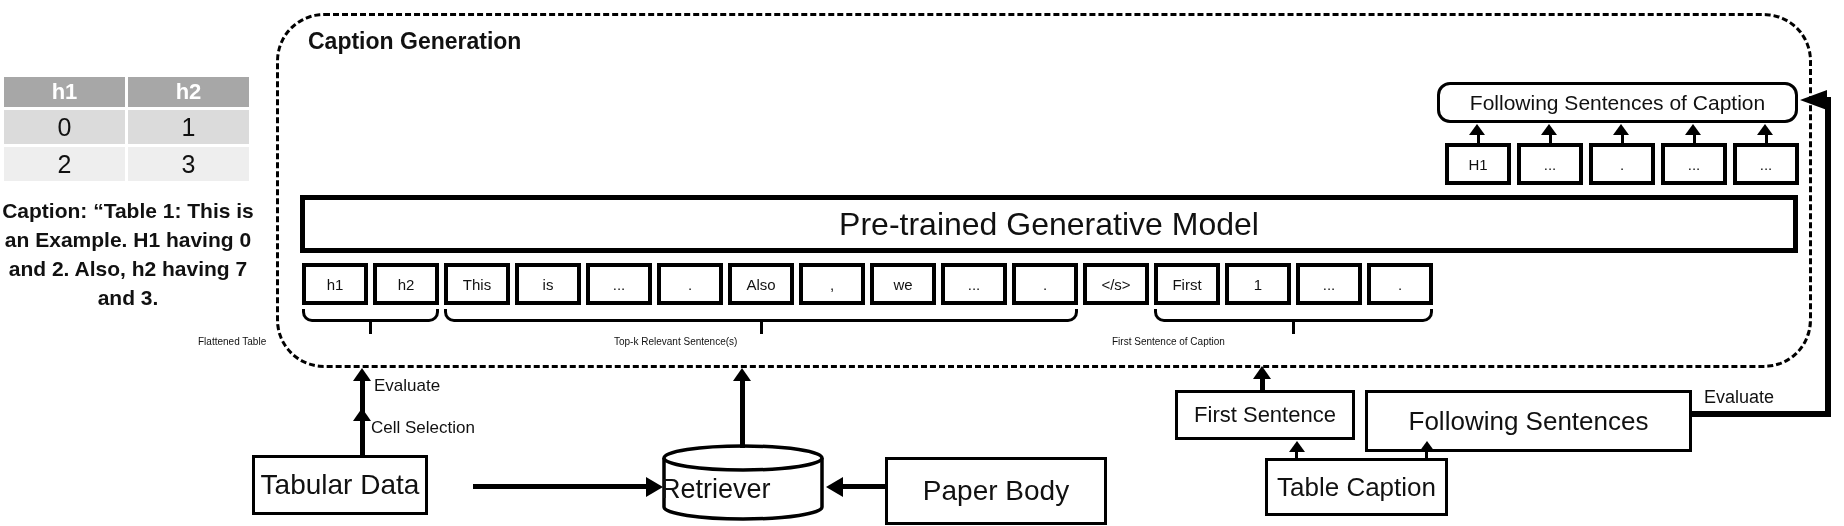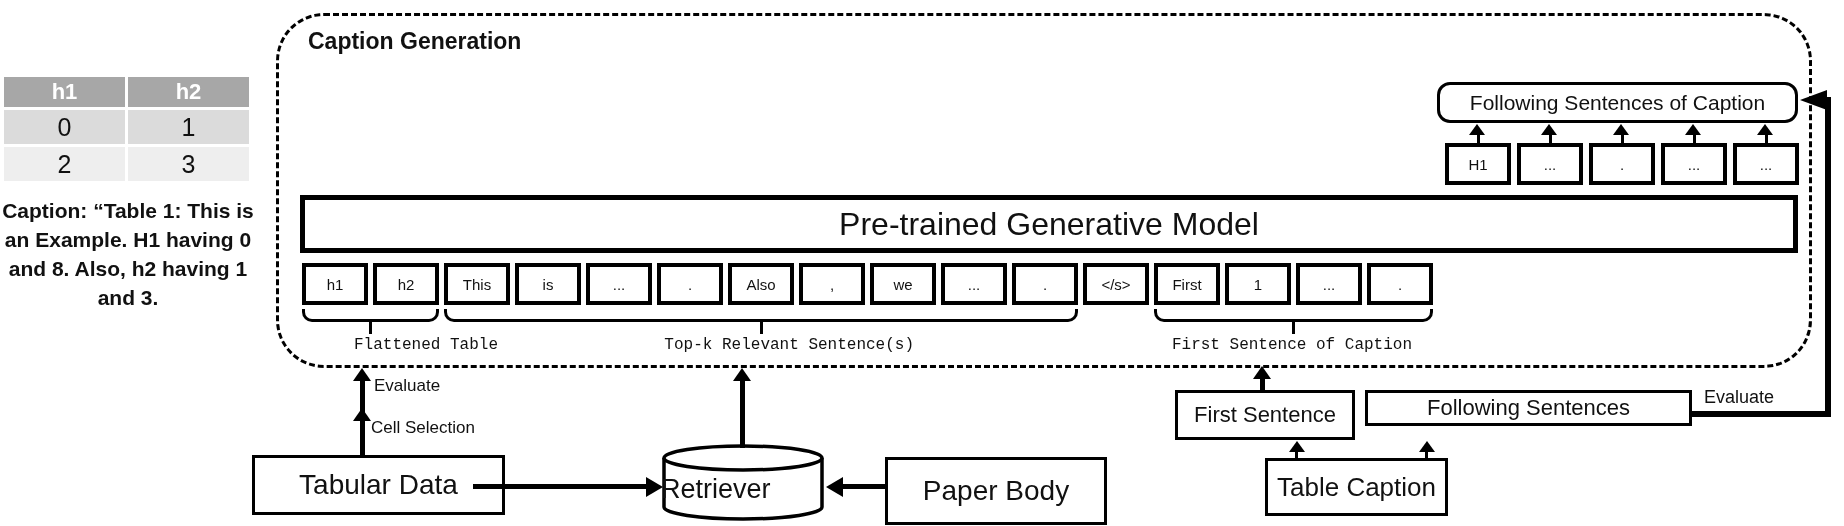--- a/index.html
+++ b/index.html
@@ -35,45 +35,45 @@
   #out-tokens { left:1445px; top:143px; gap:6px; }
   #in-tokens  { left:302px;  top:263px; gap:5px; }
   .token { width:66px; height:42px; background:#fff; border:4px solid #000;
     display:flex; align-items:center; justify-content:center; font-size:15px; }
 
   
   .brace { position:absolute; top:309px; height:13px;
     border-left:3px solid #000; border-right:3px solid #000; border-bottom:3px solid #000;
     border-radius:0 0 10px 10px; }
   .brace-tick { position:absolute; top:321px; width:3px; height:13px; background:#000; }
-  .group-label { position:absolute; top:336px; width:300px; text-align:right; font-size:16px;font-family:Liberation Mono, monospace; }
+  .group-label { position:absolute; top:336px; width:300px; text-align:left; font-size:10px; }
 
   
   .vstem { position:absolute; width:5px; background:#000; }
   .vstem.thin { width:3px; }
   .hstem { position:absolute; height:5px; background:#000; }
   .hstem.thick { height:6px; }
   .head-up { position:absolute; width:0; height:0;
     border-left:9px solid transparent; border-right:9px solid transparent;
     border-bottom:13px solid #000; }
   .head-up.small { border-left-width:8px; border-right-width:8px; border-bottom-width:11px; }
   .head-right { position:absolute; width:0; height:0;
     border-top:10px solid transparent; border-bottom:10px solid transparent;
     border-left:17px solid #000; }
   .head-left { position:absolute; width:0; height:0;
     border-top:10px solid transparent; border-bottom:10px solid transparent;
     border-right:17px solid #000; }
 
   .small-label { position:absolute; font-size:17px; }
 
   
-  #tabular-data { left:252px; top:455px; width:253px; height:60px; font-size:28px; }
+  #tabular-data { left:252px; top:455px; width:176px; height:60px; font-size:28px; }
   #paper-body   { left:885px; top:457px; width:222px; height:68px; font-size:28px; }
   #first-sentence { left:1175px; top:390px; width:180px; height:50px; font-size:22px; }
-  #following-sentences { left:1365px; top:390px; width:327px; height:36px; font-size:22px; }
+  #following-sentences { left:1365px; top:390px; width:327px; height:62px; font-size:26px; }
   #table-caption { left:1265px; top:458px; width:183px; height:58px; font-size:26px; }
 
   #retriever-cyl { position:absolute; left:661px; top:444px; }
   #retriever-label { position:absolute; left:661px; top:474px; width:164px;
     font-size:27px; }
 
   #evaluate-label { position:absolute; left:1704px; top:387px; font-size:18px; }
 </style>
 </head>
 <body>
@@ -84,21 +84,21 @@
     <div class="mt-cell mt-head" style="background:#a7a7a7">h1</div>
     <div class="mt-cell mt-head" style="background:#a7a7a7">h2</div>
     <div class="mt-cell mt-data" style="background:#dbdbdb">0</div>
     <div class="mt-cell mt-data" style="background:#dbdbdb">1</div>
     <div class="mt-cell mt-data" style="background:#eeeeee">2</div>
     <div class="mt-cell mt-data" style="background:#eeeeee">3</div>
   </div>
   <div id="caption-text">
     <div>Caption: “Table 1: This is</div>
     <div>an Example. H1 having 0</div>
-    <div>and 8. Also, h2 having 1</div>
+    <div>and 2. Also, h2 having 7</div>
     <div>and 3.</div>
   </div>
 
   <div id="cg-box"></div>
   <div id="cg-title">Caption Generation</div>
 
   <div class="rect" id="fsc-box">
     <span>Following Sentences of Caption</span>
   </div>
 

